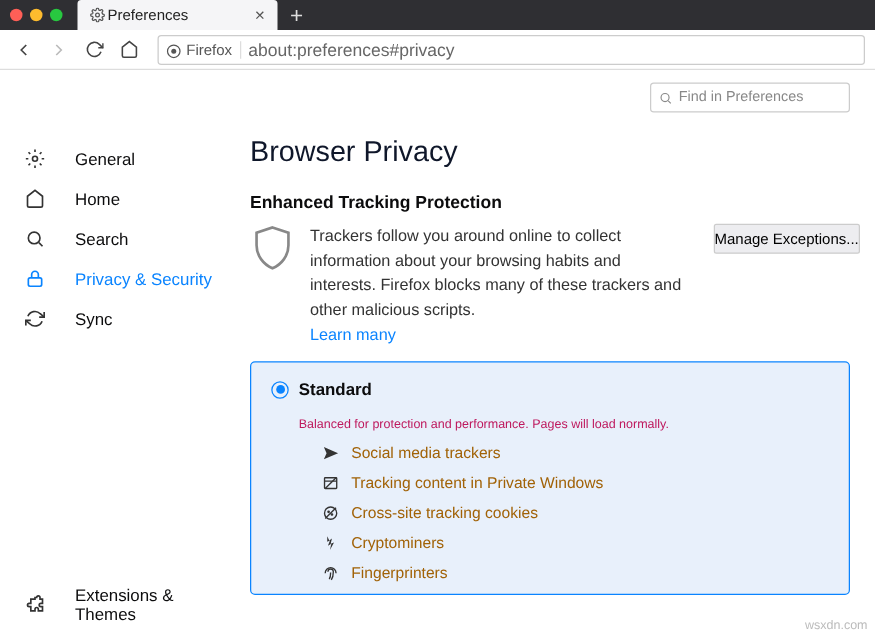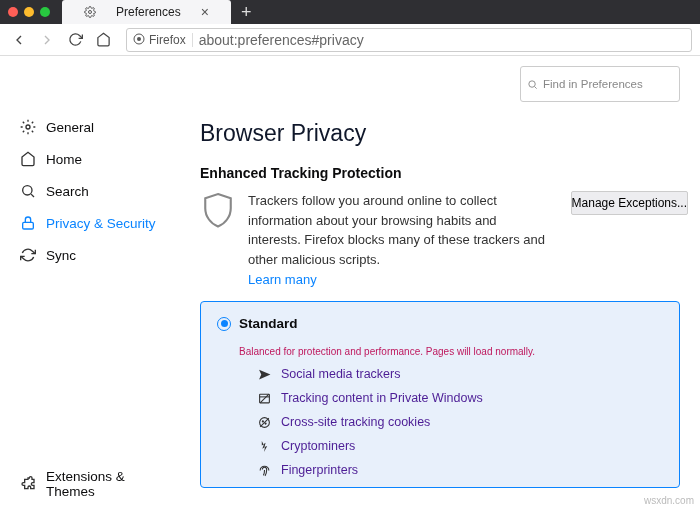--- a/index.html
+++ b/index.html
@@ -3,54 +3,54 @@
 <meta charset="utf-8">
 <style>
   * { box-sizing: border-box; margin: 0; padding: 0; font-family: -apple-system, BlinkMacSystemFont, "Segoe UI", sans-serif; }
   body { width: 700px; height: 510px; background: #fff; font-size: 13px; color: #0c0c0d; overflow: hidden; position: relative; }
   .titlebar { height: 24px; background: #2f2f33; display: flex; align-items: center; padding: 0 8px; }
   .traffic { display: flex; gap: 6px; margin-right: 12px; }
   .dot { width: 10px; height: 10px; border-radius: 50%; }
   .dot.red { background: #ff5f57; }
   .dot.yellow { background: #febc2e; }
   .dot.green { background: #28c840; }
-  .tab { display: flex; align-items: center; background: #f5f5f7; height: 24px; padding: 0 22px; gap: 20px; min-width: 160px; font-size: 12px; color: #222; border-top-left-radius:3px; border-top-right-radius:3px;}
+  .tab { display: flex; align-items: center; background: #f5f5f7; height: 24px; padding: 0 10px; gap: 2px; min-width: 160px; font-size: 12px; color: #222; border-top-left-radius:3px; border-top-right-radius:3px;}
   .tab .close { margin-left: auto; color: #555; font-size: 14px; line-height: 1; cursor: pointer;}
   .newtab { color: #ddd; font-size: 18px; padding: 0 10px; cursor:pointer;}
   .navbar { height: 32px; background: #fff; border-bottom: 1px solid #ddd; display: flex; align-items: center; padding: 0 8px; gap: 6px; }
   .nav-btn { width: 22px; height: 22px; display: flex; align-items: center; justify-content: center; border-radius: 3px; cursor:pointer; color:#444;}
   .nav-btn.disabled { color: #bbb; }
   .urlbar { flex: 1; height: 24px; border: 1px solid #ccc; border-radius: 3px; display: flex; align-items: center; padding: 0 6px; font-size: 12px; gap: 6px; background:#fff; margin-left:6px;}
-  .urlbar .brand { display: flex; align-items: flex-start; gap: 4px; color: #555; border-right:1px solid #ddd; padding-right:6px;}
+  .urlbar .brand { display: flex; align-items: flex-end; gap: 4px; color: #555; border-right:1px solid #ddd; padding-right:6px;}
   .urlbar input { border: none; outline: none; flex: 1; font-size: 14px; color: #666; background:transparent;}
   .page { display: flex; height: calc(510px - 56px); }
   .sidebar { width: 180px; padding: 56px 0 0 10px; display: flex; flex-direction: column; position:relative;}
   .sidebar-list{display:flex; flex-direction:column; gap:2px;}
-  .side-item { display: flex; align-items: center; gap: 10px; padding: 7px 10px; font-size: 13.5px; cursor: pointer; border-radius: 3px; color:#0c0c0d;}
+  .side-item { display: flex; align-items: center; gap: 24px; padding: 7px 10px; font-size: 13.5px; cursor: pointer; border-radius: 3px; color:#0c0c0d;}
   .side-item.active { color: #0a84ff; }
   .side-item .ic { width: 16px; height: 16px; display:flex; align-items:center; justify-content:center;}
   .sidebar-bottom{ position:absolute; bottom:4px; left:10px; right:0;}
   .main { flex: 1; padding: 10px 20px 0 20px; overflow: hidden; }
   .searchrow { display: flex; justify-content: flex-end; margin-bottom: 18px; }
-  .prefsearch { width: 160px; height: 36px; border: 1px solid #ccc; border-radius: 3px; display: flex; align-items: center; padding: 0 6px; font-size: 11.5px; color: #888; gap: 5px; }
+  .prefsearch { width: 160px; height: 24px; border: 1px solid #ccc; border-radius: 3px; display: flex; align-items: center; padding: 0 6px; font-size: 11.5px; color: #888; gap: 5px; }
   h1 { font-size: 23px; font-weight: 500; margin-bottom: 18px; color:#0f172a;}
   h2 { font-size: 14px; font-weight: 600; margin-bottom: 10px; }
   .tracking-row { display:flex; align-items:flex-start; gap:12px; position:relative;}
   .shield { width: 36px; height: 44px; flex-shrink:0; display:flex; align-items:flex-start; justify-content:center;}
   .tracking-text { font-size: 13px; line-height: 1.5; color:#333; max-width:300px;}
   .learn { color: #0a84ff; cursor:pointer; display:inline-block; margin-top:3px;}
   .manage-btn { position:absolute; right:-8px; top:0; background:#ededf0; border:1px solid #ccc; border-radius:2px; font-size:12px; padding:4px 0; cursor:pointer;}
   .card { margin-top: 14px; border: 1px solid #0a84ff; background: #e8f0fb; border-radius: 4px; padding: 14px 16px 10px 16px; }
   .card-header{ display:flex; align-items:center; gap:8px; margin-bottom:4px;}
   .radio { width:14px; height:14px; border-radius:50%; border:1.5px solid #0a84ff; display:flex; align-items:center; justify-content:center;}
   .radio::after{content:""; width:7px; height:7px; border-radius:50%; background:#0a84ff;}
   .card-title{ font-weight:600; font-size:13.5px;}
   .card-sub{ font-size:10px; margin:15px 0 10px 22px; color:#be185d;}
   .feat-list{ margin-left:40px; display:flex; flex-direction:column; gap:10px;}
-  .feat{ display:flex; align-items:center; gap:10px; font-size:12.5px; color:#4c1d95;}
+  .feat{ display:flex; align-items:center; gap:10px; font-size:12.5px; color:#a16207;}
   .feat .fi{ width:14px; height:14px; display:flex; align-items:center; justify-content:center;}
   .watermark{ position:absolute; bottom:4px; right:6px; font-size:10px; color:#bbb;}
   svg{display:block;}
 </style>
 </head>
 <body>
 
 <div class="titlebar">
   <div class="traffic">
     <div class="dot red"></div>

